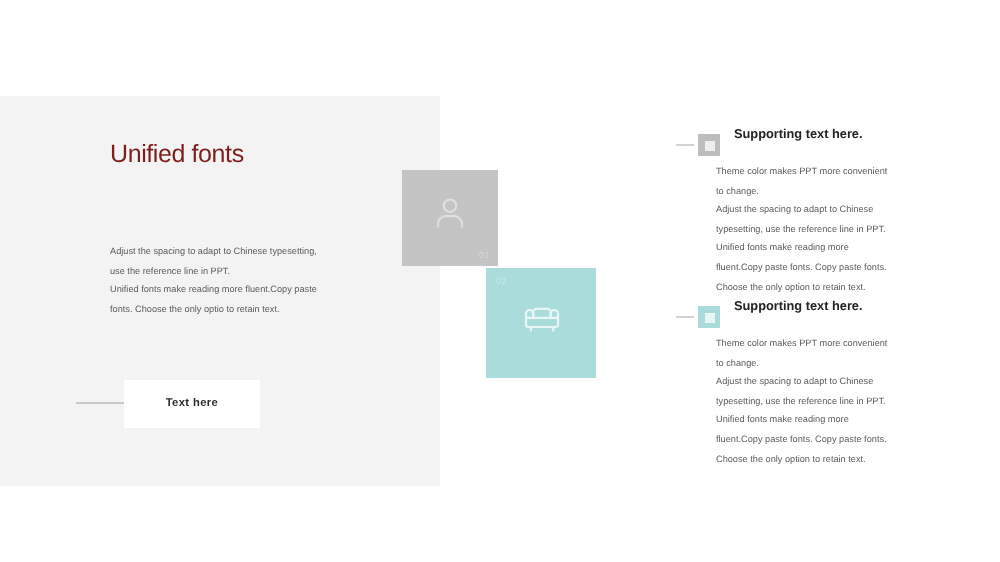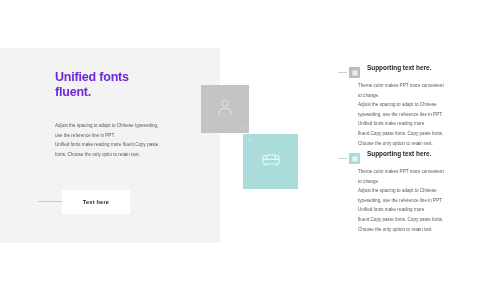--- a/index.html
+++ b/index.html
@@ -27,22 +27,22 @@
   }
 
   
   #headline {
     position: absolute;
     left: 55px;
     top: 70px;
     width: 150px;
     font-size: 12.5px;
     line-height: 14.5px;
-    font-weight: bold;
-    color: #6d28d9;
+    font-weight: normal;
+    color: #7f1d1d;
     letter-spacing: -0.2px;
   }
   #headline .hl-line { display: block; white-space: nowrap; }
 
   
   #left-body {
     position: absolute;
     left: 55px;
     top: 121px;
     width: 140px;
@@ -173,21 +173,20 @@
   }
   .sb-body .bl { display: block; white-space: nowrap; }
 </style>
 </head>
 <body>
 
 <div id="left-panel"></div>
 
 <div id="headline">
   <span class="hl-line">Unified fonts</span>
-  <span class="hl-line">fluent.</span>
 </div>
 
 <div id="left-body">
   <span class="bl">Adjust the spacing to adapt to Chinese typesetting,</span>
   <span class="bl">use the reference line in PPT.</span>
   <span class="bl">Unified fonts make reading more fluent.Copy paste</span>
   <span class="bl">fonts. Choose the only optio to retain text.</span>
 </div>
 
 <div id="cta-connector"></div>

